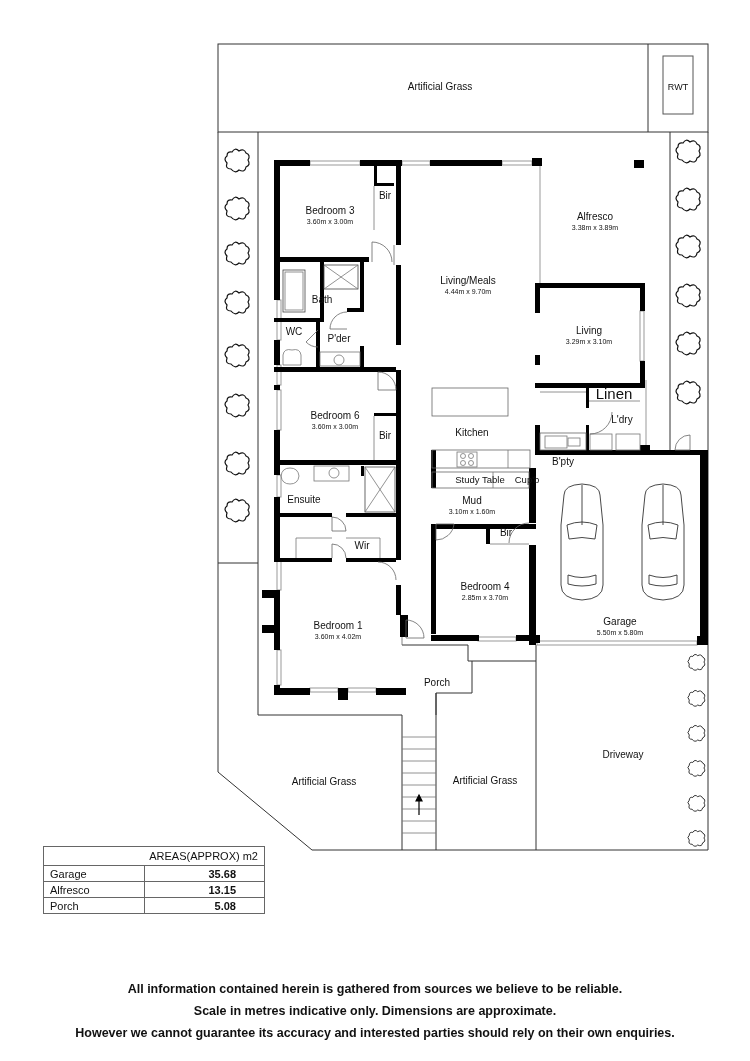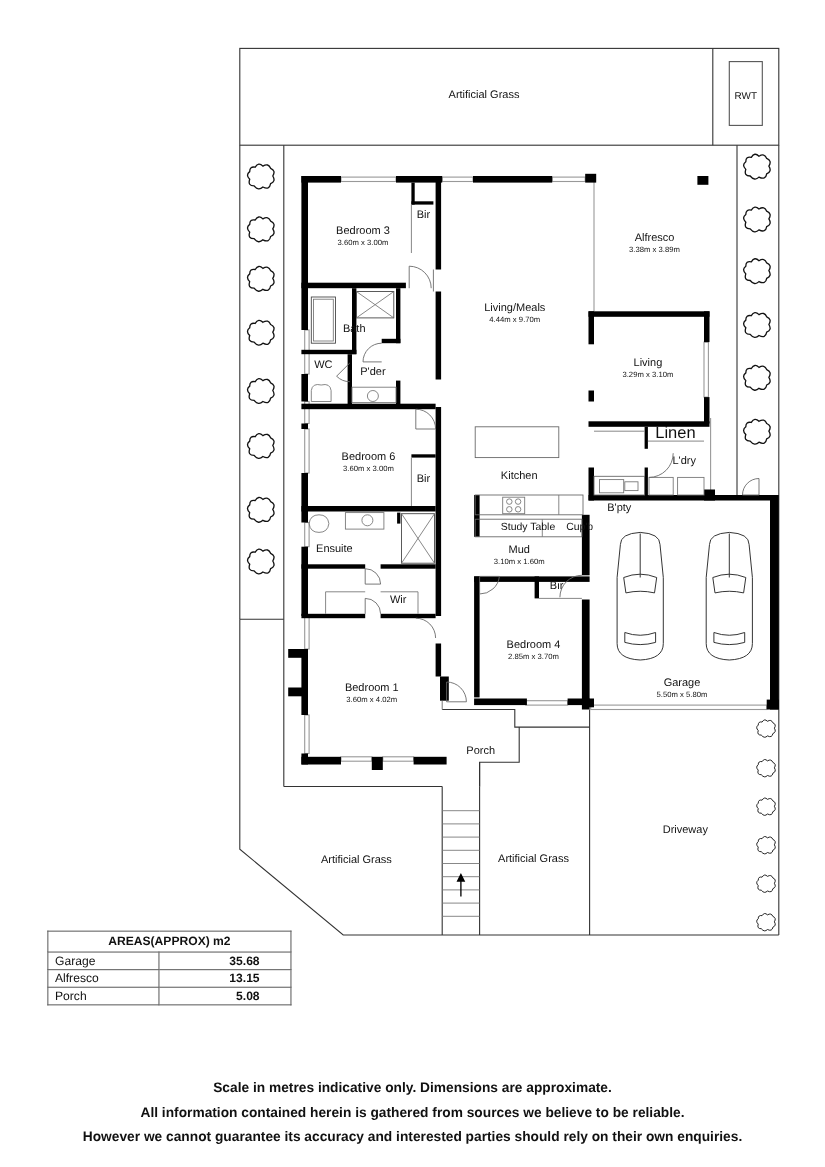--- a/index.html
+++ b/index.html
@@ -4,21 +4,21 @@
 <style>
   html, body { margin:0; padding:0; background:#fff; }
   body { width:750px; height:1061px; position:relative; overflow:hidden; font-family:"Liberation Sans", sans-serif; color:#111; }
   svg.plan { position:absolute; left:0; top:0; }
   .lbl { position:absolute; transform:translate(-50%,-50%); text-align:center; white-space:nowrap; line-height:1.15; }
   .rname { font-size:10px; color:#111; }
   .rdim { font-size:7px; color:#111; display:block; }
   .small { font-size:9.5px;padding-left:36px; }
   table.areas { position:absolute; left:43px; top:846px; width:222px; border-collapse:collapse; font-size:11px; }
   table.areas td, table.areas th { border:1px solid #666; padding:0 6px; height:15px; line-height:14px; }
-  table.areas th { font-weight:bold; text-align:center; height:18px; }
+  table.areas th { font-weight:normal; text-align:right; height:18px; }
   table.areas td.v { text-align:right; font-weight:bold; padding-right:28px; }
   .disclaimer { position:absolute; left:0; width:750px; top:978px; text-align:center; font-size:12.5px; font-weight:bold; line-height:22px; }
 </style>
 </head>
 <body>
 
 <svg class="plan" width="750" height="1061" viewBox="0 0 750 1061">
   <defs>
     <g id="shrub">
       <path d="M-6,-8 q3,-5 7,-1 q5,-3 7,2 q5,2 2,7 q3,5 -2,7 q-1,6 -7,3 q-4,4 -8,-1 q-6,0 -4,-6 q-4,-4 0,-7 q0,-5 5,-4z" fill="none" stroke="#111" stroke-width="1.2"></path>
@@ -345,16 +345,16 @@
         <td class="v">13.15</td>
       </tr>
   <tr>
         <td>Porch</td>
         <td class="v">5.08</td>
       </tr>
 </tbody>
   </table>
 
 <div class="disclaimer">
+  <div>All information contained herein is gathered from sources we believe to be reliable.</div>
   <div>Scale in metres indicative only. Dimensions are approximate.</div>
-  <div>All information contained herein is gathered from sources we believe to be reliable.</div>
   <div>However we cannot guarantee its accuracy and interested parties should rely on their own enquiries.</div>
 </div>
 
 </body></html>

